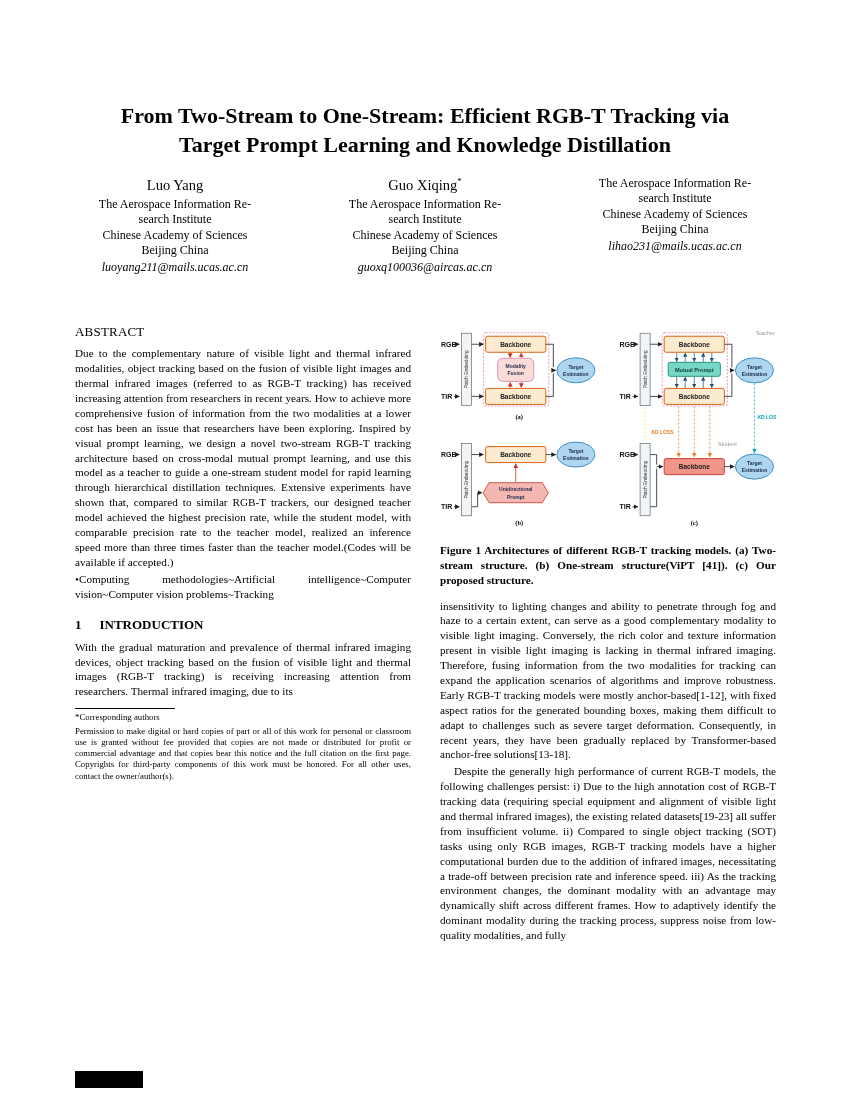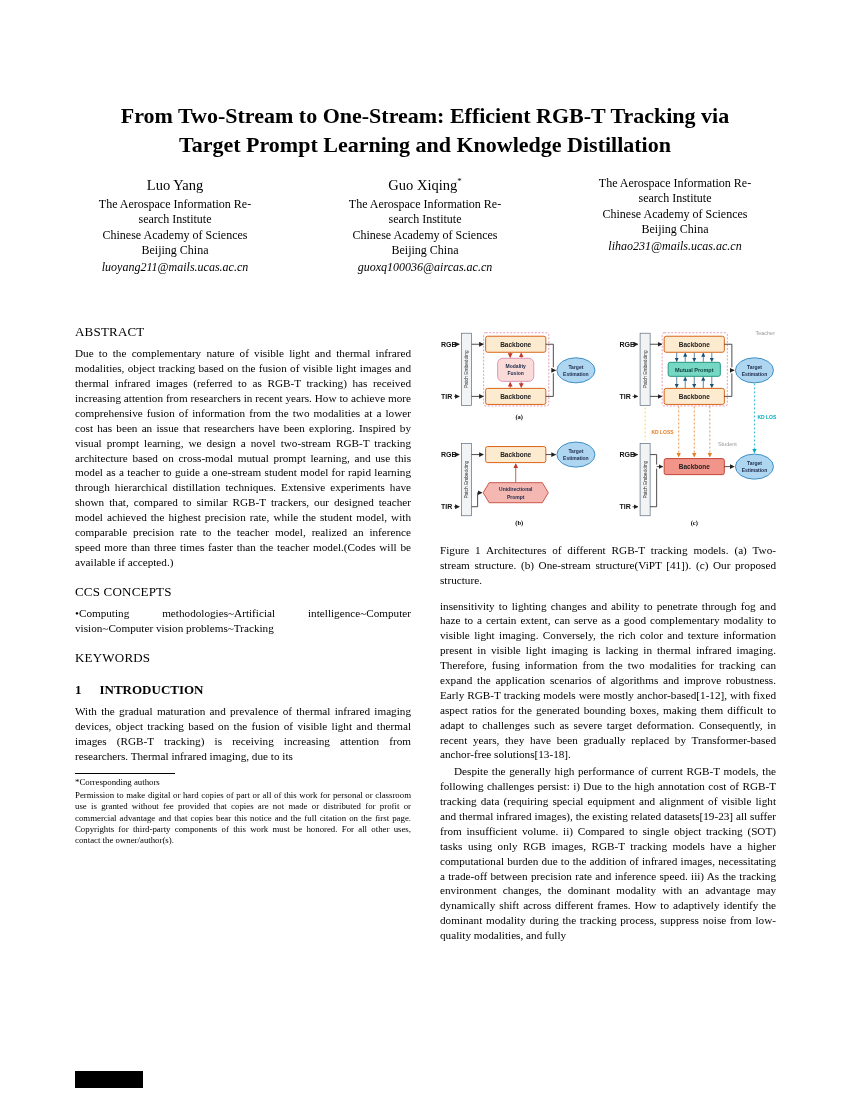--- a/index.html
+++ b/index.html
@@ -26,21 +26,21 @@
   .intro-head { display:flex; margin:15px 0 6px 0; font-size:13px; font-weight:bold; }
   .intro-head .num { margin-right:18px; }
   .para { margin:0 0 2px 0; }
   .para-indent { text-indent:14px; }
 
   .footnote { margin-top:9px; font-size:8.8px; line-height:1.28; text-align:justify; }
   .fn-rule { width:100px; border-top:1px solid #000; margin-bottom:3px; }
   .fn-corr { margin:0 0 2px 0; }
 
   .figure-wrap { margin:4px 0 2px 0; }
-  .caption { font-weight:normal; font-size:11.2px; text-align:justify; margin:9px 0 11px 0; }
+  .caption { font-weight:bold; font-size:11.2px; text-align:justify; margin:9px 0 11px 0; }
 
   .black-bar { position:absolute; left:75px; top:1071px; width:68px; height:17px; background:#000; }
 
   
   .ft-io    { font:bold 7px "Liberation Sans", sans-serif; fill:#111; }
   .ft-box   { font:bold 6.5px "Liberation Sans", sans-serif; fill:#222; text-anchor:middle; }
   .ft-small { font:bold 5px "Liberation Sans", sans-serif; fill:#1b2a4a; text-anchor:middle; }
   .ft-mp    { font:bold 5.5px "Liberation Sans", sans-serif; fill:#0b3d36; text-anchor:middle; }
   .ft-pe    { font:4.8px "Liberation Sans", sans-serif; fill:#333; text-anchor:middle; }
   .ft-lab   { font:bold 6.5px "Liberation Serif", serif; fill:#000; text-anchor:middle; }
@@ -102,24 +102,22 @@
         <div>Beijing China</div>
       </div>
       <div class="email">lihao231@mails.ucas.ac.cn</div>
     </div>
   </div>
 
   <div class="col col-left">
     <div class="sec-head">ABSTRACT</div>
     <p class="para">Due to the complementary nature of visible light and thermal infrared modalities, object tracking based on the fusion of visible light images and thermal infrared images (referred to as RGB-T tracking) has received increasing attention from researchers in recent years. How to achieve more comprehensive fusion of information from the two modalities at a lower cost has been an issue that researchers have been exploring. Inspired by visual prompt learning, we design a novel two-stream RGB-T tracking architecture based on cross-modal mutual prompt learning, and use this model as a teacher to guide a one-stream student model for rapid learning through hierarchical distillation techniques. Extensive experiments have shown that, compared to similar RGB-T trackers, our designed teacher model achieved the highest precision rate, while the student model, with comparable precision rate to the teacher model, realized an inference speed more than three times faster than the teacher model.(Codes will be available if accepted.)</p>
 
-    <div class="sec-head sec-gap">CCS CONCEPTS</div>
     <p class="para">•Computing methodologies~Artificial intelligence~Computer vision~Computer vision problems~Tracking</p>
 
-    <div class="sec-head sec-gap">KEYWORDS</div>
 
     <div class="intro-head">
       <span class="num">1</span>
       <span>INTRODUCTION</span>
     </div>
     <p class="para">With the gradual maturation and prevalence of thermal infrared imaging devices, object tracking based on the fusion of visible light and thermal images (RGB-T tracking) is receiving increasing attention from researchers. Thermal infrared imaging, due to its</p>
 
     <div class="footnote">
       <div class="fn-rule"></div>
       <div class="fn-corr">*Corresponding authors</div>

